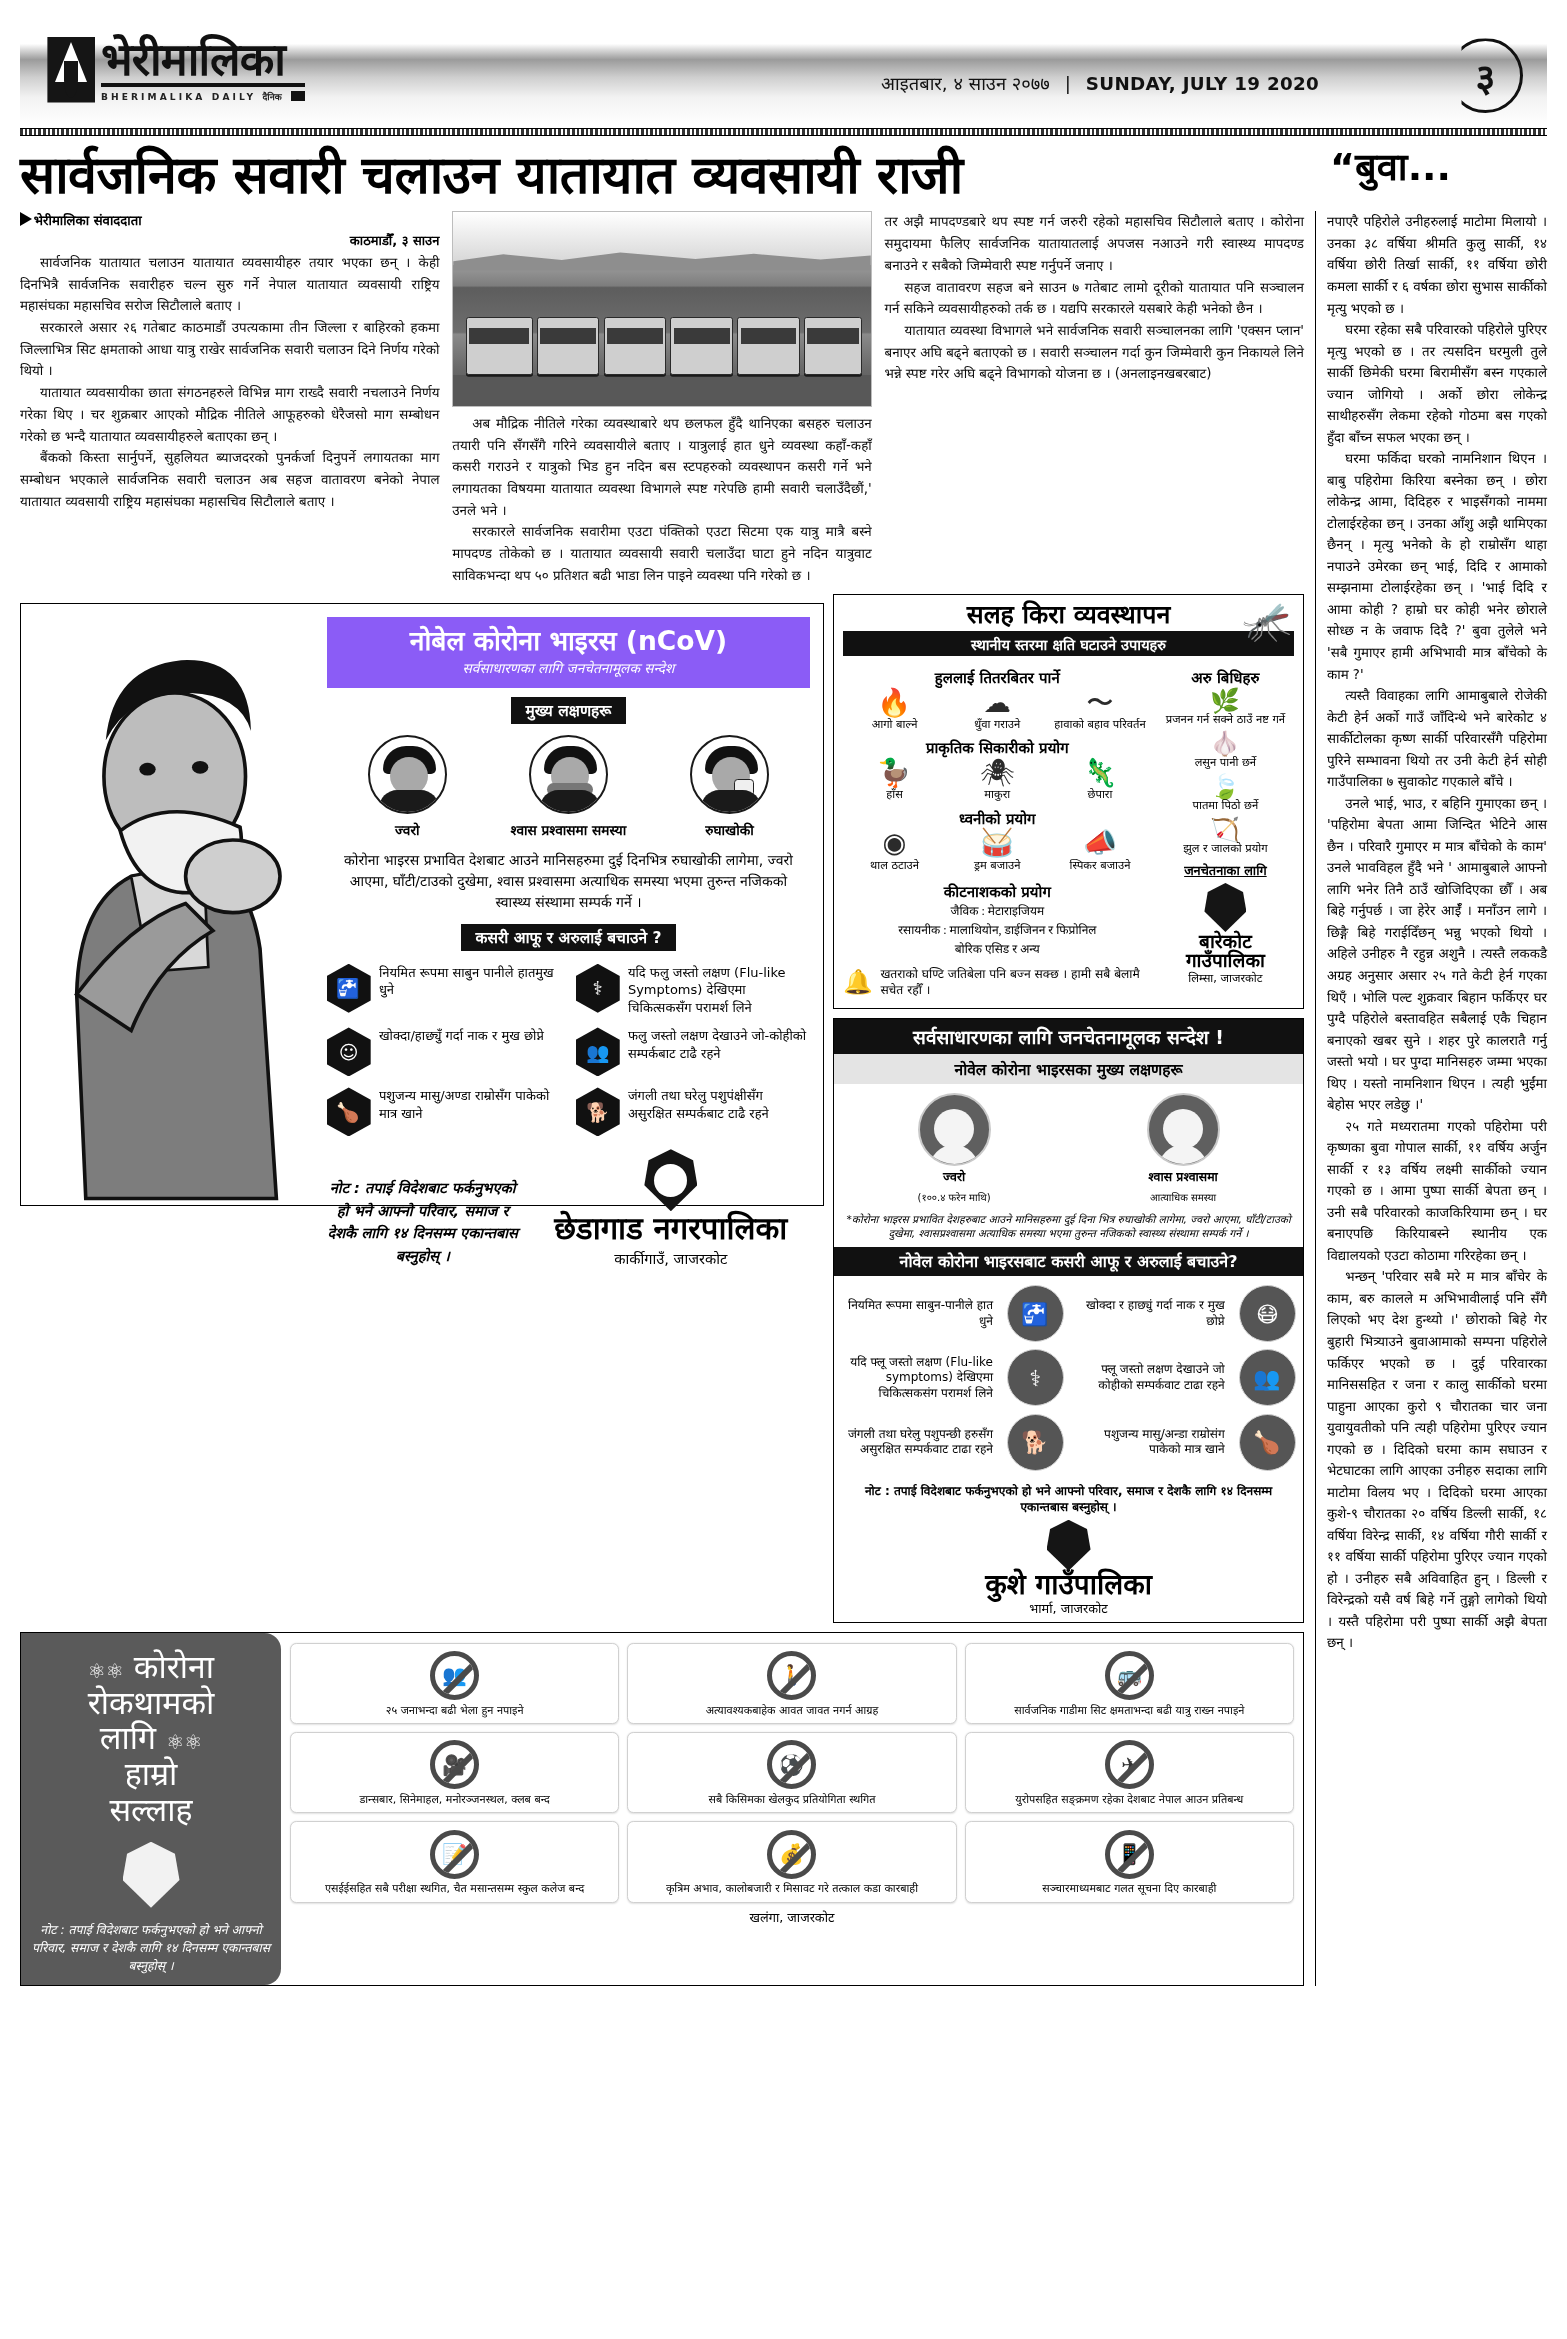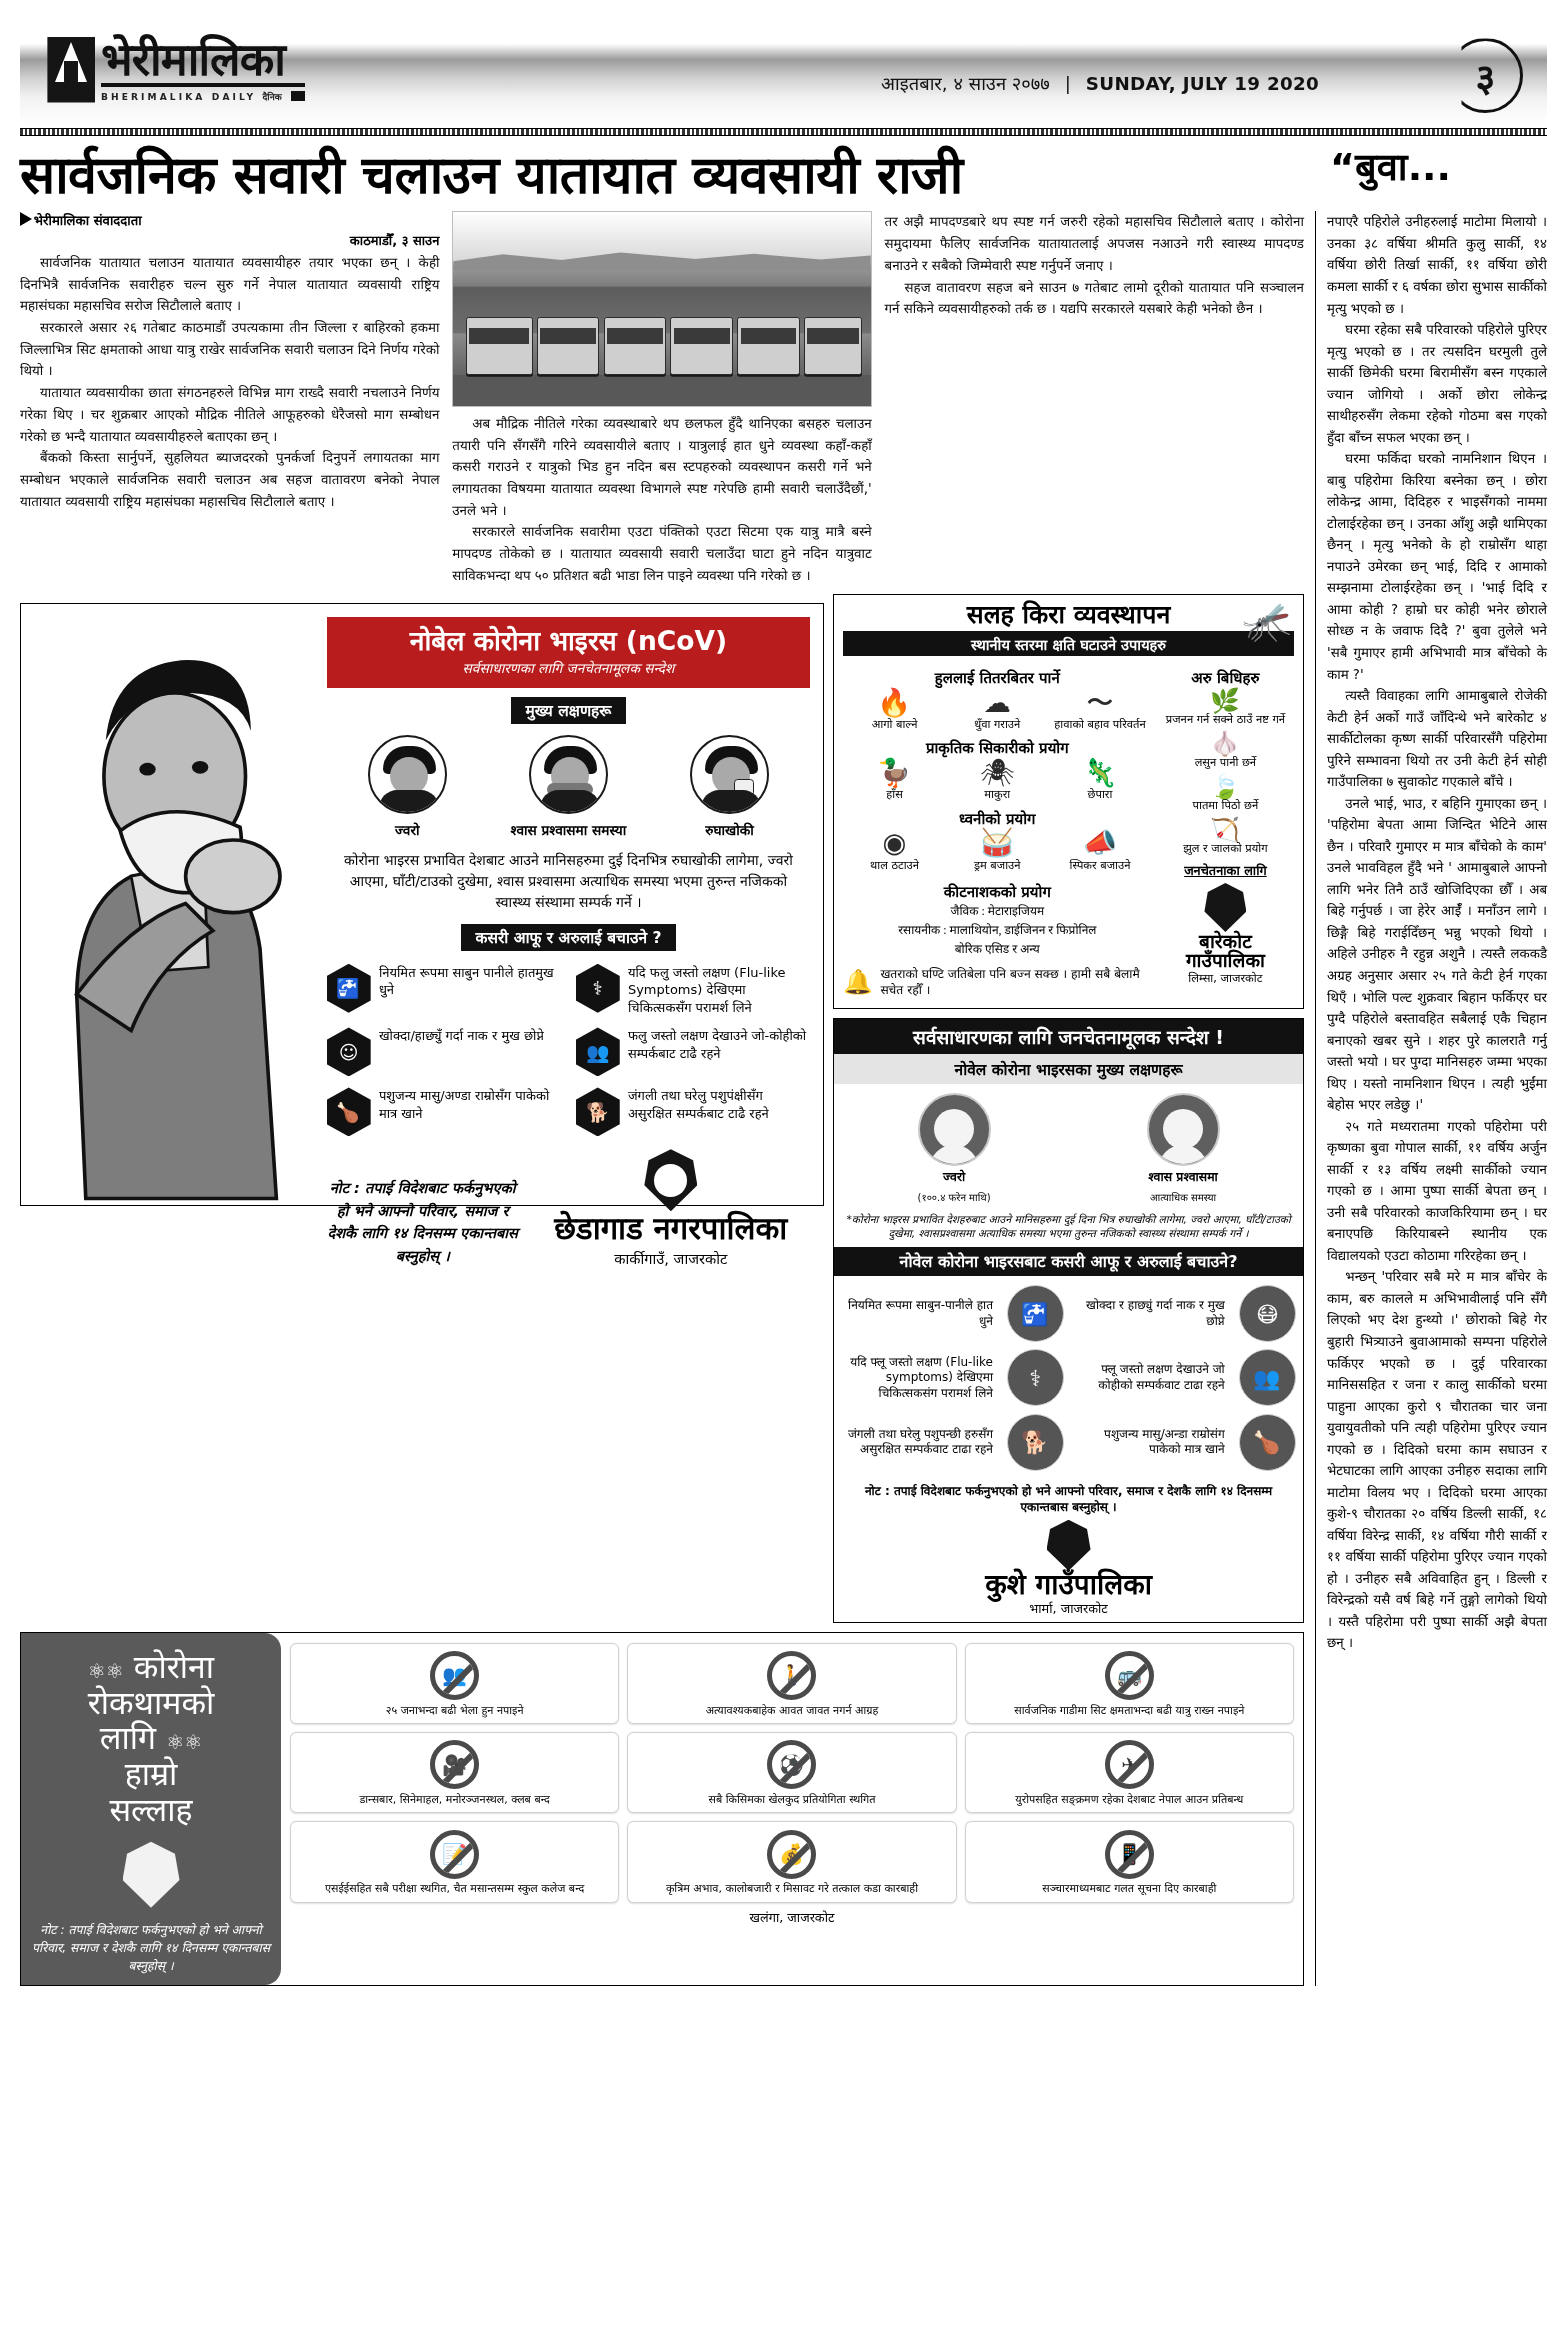--- a/index.html
+++ b/index.html
@@ -79,21 +79,21 @@
      background:#8e8e8e; clip-path:polygon(0 60%,12% 30%,26% 55%,40% 22%,58% 50%,72% 28%,88% 52%,100% 35%,100% 100%,0 100%);}
   .photo .ground{ position:absolute; left:0; right:0; bottom:0; height:16%; background:#585858;}
 
   
   .poster { border:1.8px solid #000; background:#fff; position:relative; }
 
   
   .ncov { margin-top:9.1px; display:flex; height:603px; }
   .ncov-left { width:302px; position:relative; background:#fff; }
   .ncov-right { flex:1; padding:12.8px 12.8px 7.3px 3.7px; }
-  .ncov-head { background:#b91c1c; color:#fff; padding:9.1px 16.4px 11px; text-align:center; }
+  .ncov-head { background:#8b5cf6; color:#fff; padding:9.1px 16.4px 11px; text-align:center; }
   .ncov-head .t1 { font-size:26.5px; font-weight:bold; line-height:1.1;}
   .ncov-head .t2 { font-size:13.7px; margin-top:2.7px; font-style:italic;}
   .chip { display:inline-block; background:#111; color:#fff; font-size:15.5px; font-weight:bold;
      padding:2.7px 14.6px; }
   .sym-row { display:flex; justify-content:space-around; margin-top:11px; }
   .sym { text-align:center; width:33%; }
   .face { width:79px;height:79px;border-radius:50%;border:2.7px solid #1a1a1a;margin:0 auto;
      position:relative; background:#fff; overflow:hidden;}
   .face .hair{position:absolute;left:12.8px;top:9.1px;width:53px;height:27.4px;background:#111;border-radius:25.6px 25.6px 5.5px 5.5px;}
   .face .skin{position:absolute;left:20px;top:20px;width:38px;height:38px;background:#a9a9a9;border-radius:50%;}
@@ -254,20 +254,21 @@
             <div class="bus" style="left:68%;width:15%;"></div>
             <div class="bus" style="left:84%;width:14%;"></div>
           </div>
           <p class="body">अब मौद्रिक नीतिले गरेका व्यवस्थाबारे थप छलफल हुँदै थानिएका बसहरु चलाउन तयारी पनि सँगसँगै गरिने व्यवसायीले बताए । यात्रुलाई हात धुने व्यवस्था कहाँ-कहाँ कसरी गराउने र यात्रुको भिड हुन नदिन बस स्टपहरुको व्यवस्थापन कसरी गर्ने भने लगायतका विषयमा यातायात व्यवस्था विभागले स्पष्ट गरेपछि हामी सवारी चलाउँदैछौं,' उनले भने ।</p>
           <p class="body">सरकारले सार्वजनिक सवारीमा एउटा पंक्तिको एउटा सिटमा एक यात्रु मात्रै बस्ने मापदण्ड तोकेको छ । यातायात व्यवसायी सवारी चलाउँदा घाटा हुने नदिन यात्रुवाट साविकभन्दा थप ५० प्रतिशत बढी भाडा लिन पाइने व्यवस्था पनि गरेको छ ।</p>
         </div>
 
         <div class="col">
           <p class="body noind">तर अझै मापदण्डबारे थप स्पष्ट गर्न जरुरी रहेको महासचिव सिटौलाले बताए । कोरोना समुदायमा फैलिए सार्वजनिक यातायातलाई अपजस नआउने गरी स्वास्थ्य मापदण्ड बनाउने र सबैको जिम्मेवारी स्पष्ट गर्नुपर्ने जनाए ।</p>
           <p class="body">सहज वातावरण सहज बने साउन ७ गतेबाट लामो दूरीको यातायात पनि सञ्चालन गर्न सकिने व्यवसायीहरुको तर्क छ । यद्यपि सरकारले यसबारे केही भनेको छैन ।</p>
+          <p class="body">यातायात व्यवस्था विभागले भने सार्वजनिक सवारी सञ्चालनका लागि 'एक्सन प्लान' बनाएर अघि बढ्ने बताएको छ । सवारी सञ्चालन गर्दा कुन जिम्मेवारी कुन निकायले लिने भन्ने स्पष्ट गरेर अघि बढ्ने विभागको योजना छ । (अनलाइनखबरबाट)</p>
         </div>
       </div>
 
       <div style="display:flex; gap:9.1px; margin-top:7.3px;">
 
         <div class="poster ncov" style="width:804px;">
           <div class="ncov-left">
             <svg viewBox="0 0 330 660" width="302" height="599">
               <rect x="0" y="0" width="330" height="660" fill="#fff"></rect>
               <path d="M70 655 L60 430 Q62 330 120 300 L200 285 Q250 300 262 380 L280 655 Z" fill="#7d7d7d" stroke="#111" stroke-width="4"></path>

